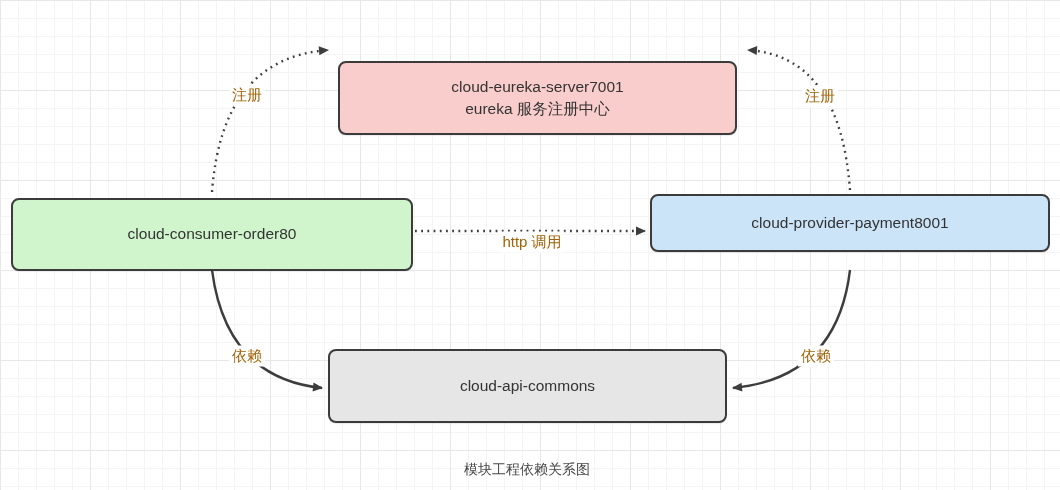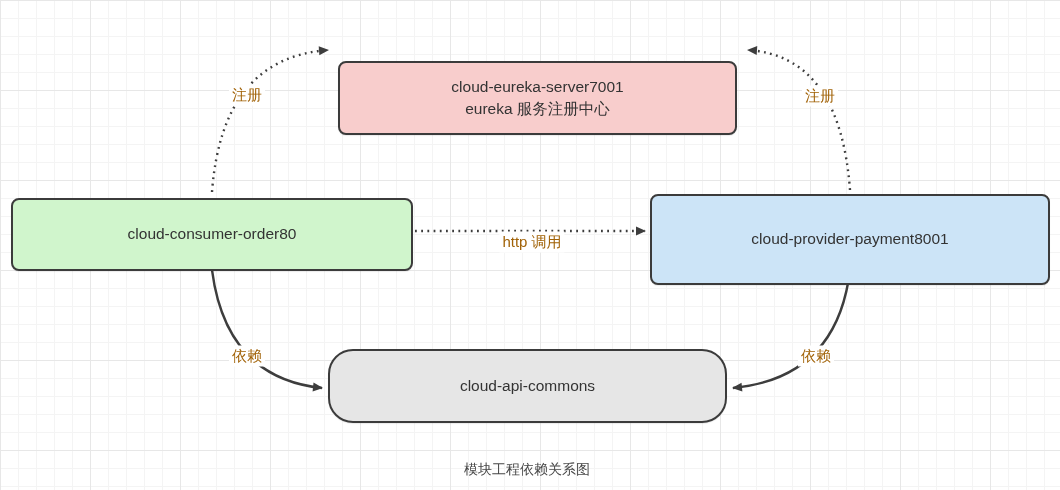--- a/index.html
+++ b/index.html
@@ -35,21 +35,21 @@
     align-items: center;
     justify-content: center;
     font-size: 15.5px;
     color: #333333;
     line-height: 1.45;
     text-align: center;
     box-shadow: 0 1px 1px rgba(0,0,0,0.08);
   }
   .node-eureka   { left: 338px; top: 13px;  width: 399px; height: 74px; }
   .node-consumer { left: 11px;  top: 198px; width: 402px; height: 73px; }
-  .node-provider { left: 650px; top: 194px; width: 400px; height: 91px; }
+  .node-provider { left: 650px; top: 194px; width: 400px; height: 58px; }
   .node-commons  { left: 328px; top: 349px; width: 399px; height: 74px; }
   .edge-label {
     position: absolute;
     transform: translate(-50%, -50%);
     background: #ffffff;
     padding: 1px 3px;
     font-size: 15px;
     color: #a16207;
     white-space: nowrap;
   }
@@ -97,21 +97,21 @@
   </div>
 
   <div class="node node-consumer" style="background: rgb(208, 245, 204);">
     <div>cloud-consumer-order80</div>
   </div>
 
   <div class="node node-provider" style="background: rgb(204, 228, 247);">
     <div>cloud-provider-payment8001</div>
   </div>
 
-  <div class="node node-commons" style="background: rgb(230, 230, 230); border-radius: 25px;">
+  <div class="node node-commons" style="background: rgb(230, 230, 230);">
     <div>cloud-api-commons</div>
   </div>
 
   <div class="edge-label lbl-register-left">注册</div>
   <div class="edge-label lbl-register-right">注册</div>
   <div class="edge-label lbl-http-call">http 调用</div>
   <div class="edge-label lbl-depend-left">依赖</div>
   <div class="edge-label lbl-depend-right">依赖</div>
 
   <div class="caption">模块工程依赖关系图</div>

